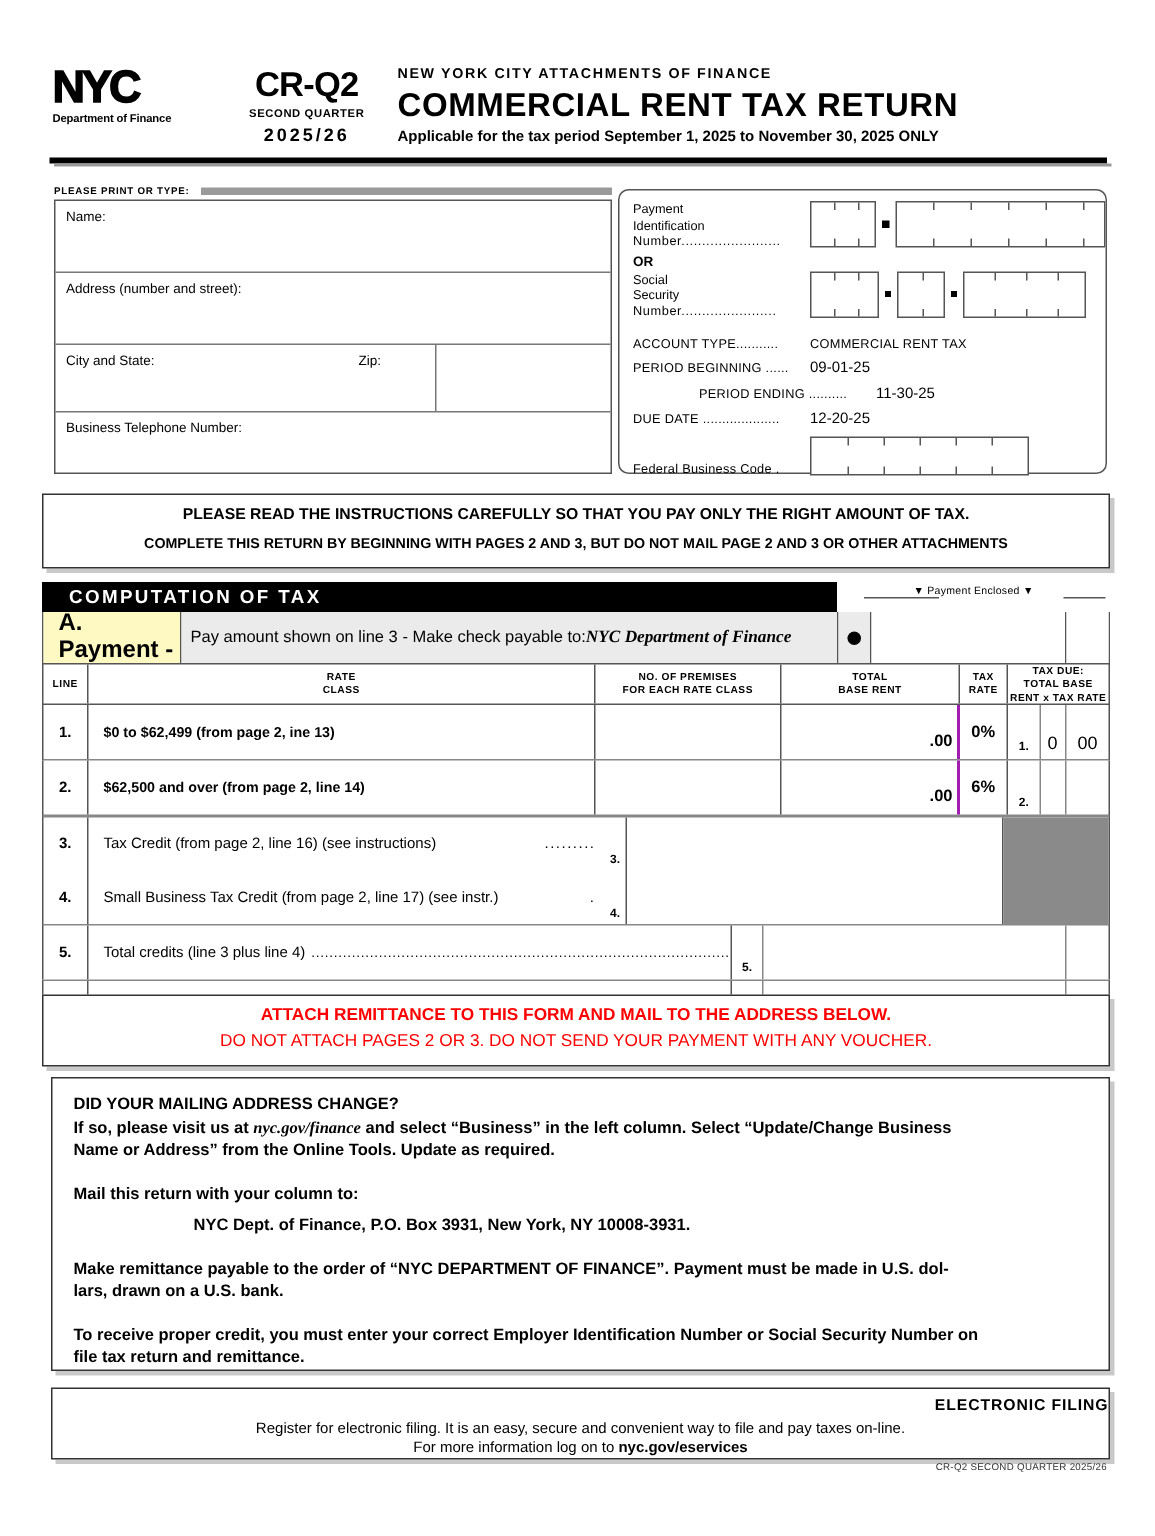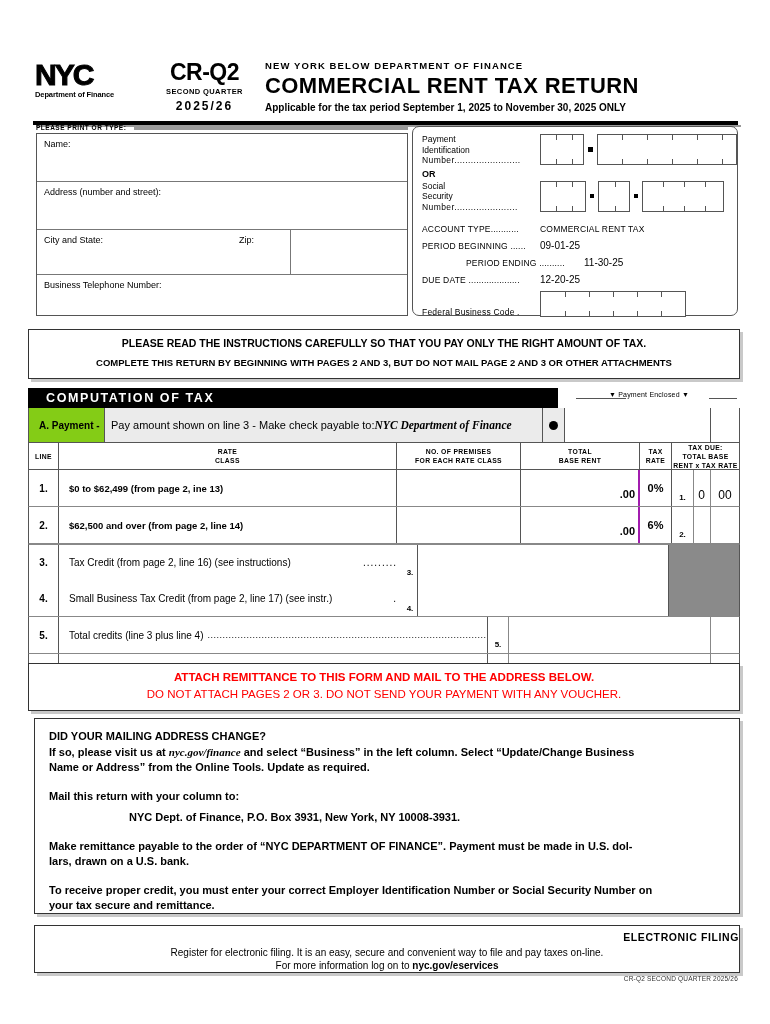--- a/index.html
+++ b/index.html
@@ -7,21 +7,21 @@
   body {
     width:770px; height:1024px;
     background:#ffffff;
     font-family:"Liberation Sans", sans-serif;
     color:#000;
     position:relative;
     overflow:hidden;
   }
 
   
-  .header { position:absolute; left:0; top:16px; width:770px; height:110px; }
+  .header { position:absolute; left:0; top:0; width:770px; height:110px; }
   .nyc-logo { position:absolute; left:35px; top:46px; width:108px; }
   .nyc-word {
     font-family:"Liberation Sans", sans-serif;
     font-weight:bold; font-size:30px; letter-spacing:-2px;
     line-height:26px; color:#000;
     -webkit-text-stroke:1px #000;
   }
   .nyc-sub { font-size:7.5px; font-weight:bold; letter-spacing:-0.1px; margin-top:2px; }
 
   .form-code { position:absolute; left:152px; top:44px; width:105px; text-align:center; }
@@ -77,21 +77,21 @@
   .comp { position:absolute; left:28px; top:388px; width:712px; }
   .comp-title-row { display:flex; height:20px; }
   .comp-title { width:530px; background:#000; color:#fff; font-size:12.5px; font-weight:bold;
                 letter-spacing:1.6px; padding:3px 0 0 18px; }
   .pe-area { flex:1; position:relative; }
   .pe-label { position:absolute; left:0; right:0; top:3px; text-align:center; font-size:7px; letter-spacing:0.2px; }
   .pe-line-l { position:absolute; left:18px; top:10px; width:50px; height:1px; background:#555; }
   .pe-line-r { position:absolute; right:3px; top:10px; width:28px; height:1px; background:#555; }
 
   .pay-row { display:flex; border-left:1px solid #555; border-right:1px solid #555; height:34px; }
-  .pay-a { width:76px; background:#84cc16; border-right:1px solid #555; font-size:10px; font-weight:bold;
+  .pay-a { width:92px; background:#fef9c3; border-right:1px solid #555; font-size:16px; font-weight:bold;
            display:flex; align-items:center; padding-left:10px; }
   .pay-desc { width:438px; background:#ebebeb; border-right:1px solid #555; font-size:11px;
               display:flex; align-items:center; padding-left:6px; }
   .pay-desc i { font-family:"Liberation Serif", serif; font-style:italic; font-weight:bold; font-size:11.5px;}
   .pay-dot-cell { width:22px; background:#ebebeb; border-right:1px solid #555; display:flex; align-items:center; justify-content:center; }
   .bigdot { width:9px; height:9px; border-radius:50%; background:#000; }
   .pay-amt { flex:1; border-right:1px solid #555; background:#fff; }
   .pay-cents { width:28px; background:#fff; }
 
   .hdr-row { display:flex; border:1px solid #555; border-top:1px solid #555; height:28px; text-align:center; }
@@ -181,21 +181,21 @@
     <div class="nyc-sub">Department of Finance</div>
   </div>
 
   <div class="form-code">
     <div class="code">CR-Q2</div>
     <div class="quarter">SECOND QUARTER</div>
     <div class="year">2025/26</div>
   </div>
 
   <div class="title-block">
-    <div class="dept-line">NEW YORK BELOW DEPARTMENT OF FINANCE</div>
+    <div class="dept-line">NEW YORK CITY ATTACHMENTS OF FINANCE</div>
     <div class="main-title">COMMERCIAL RENT TAX RETURN</div>
     <div class="applicable">Applicable for the tax period September 1, 2025 to November 30, 2025 ONLY</div>
   </div>
 
   <div class="hdr-rule"></div>
   <div class="hdr-rule-shadow"></div>
 </div>
 
 <div class="print-type-row">
   <span class="print-type-label">PLEASE PRINT OR TYPE:</span>
@@ -451,21 +451,21 @@
   <div class="mb-line">Name or Address” from the Online Tools.  Update as required.</div>
   <div class="mb-gap"></div>
   <div class="mb-line">Mail this return with your column to:</div>
   <div class="mb-gap" style="height:6px;"></div>
   <div class="mb-line mb-indent">NYC Dept. of Finance, P.O. Box 3931, New York, NY 10008-3931.</div>
   <div class="mb-gap"></div>
   <div class="mb-line">Make remittance payable to the order of “NYC DEPARTMENT OF FINANCE”.  Payment must be made in U.S. dol-</div>
   <div class="mb-line">lars, drawn on a U.S. bank.</div>
   <div class="mb-gap"></div>
   <div class="mb-line">To receive proper credit, you must enter your correct Employer Identification Number or Social Security Number on</div>
-  <div class="mb-line">your tax secure and remittance.</div>
+  <div class="mb-line">file tax return and remittance.</div>
 </div>
 
 <div class="efile-box">
   <div class="ef-title">ELECTRONIC FILING</div>
   <div class="ef-l1">Register for electronic filing.  It is an easy, secure and convenient way to file and pay taxes on-line.</div>
   <div class="ef-l2">
     <span>For more information log on to </span><b>nyc.gov/eservices</b>
   </div>
 </div>
 

